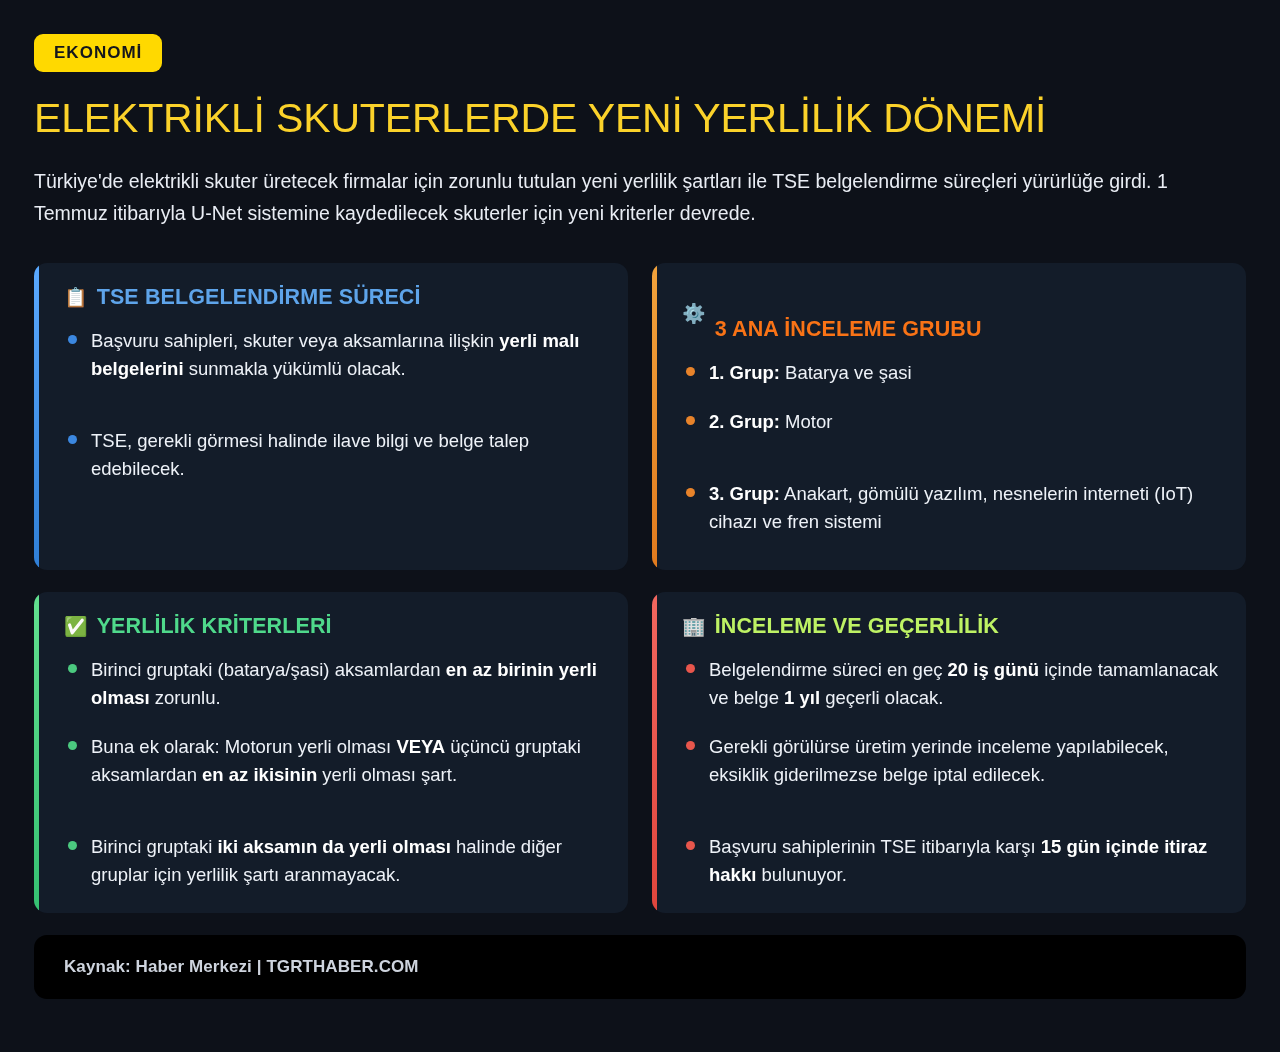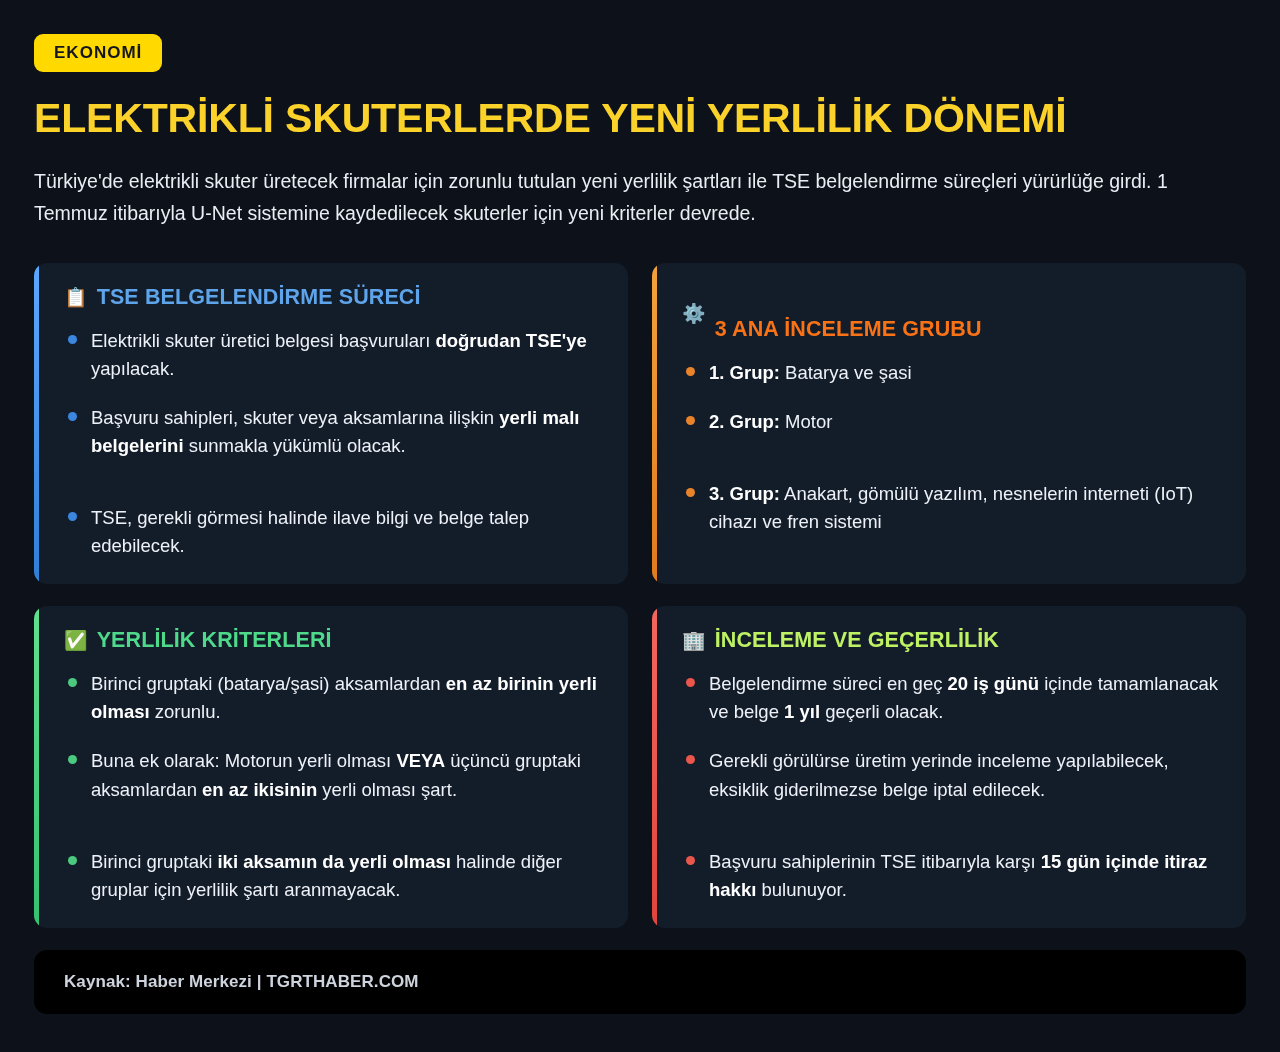--- a/index.html
+++ b/index.html
@@ -32,21 +32,21 @@
     letter-spacing: 0.06em;
     padding: 10px 20px 11px 20px;
     border-radius: 9px;
     line-height: 1;
   }
 
   .headline {
     margin-top: 25px;
     color: #fbd22a;
     font-size: 41px;
-    font-weight: bold;
+    font-weight: normal;
     letter-spacing: -0.004em;
     line-height: 1.06;
     white-space: nowrap;
   }
 
   .standfirst {
     margin-top: 26px;
     color: #e9edf4;
     font-size: 19.5px;
     line-height: 1.62;
@@ -170,24 +170,20 @@
   <div class="card-grid">
       <section class="card c-blue">
         <span class="card-accent"></span>
         <div class="card-header">
           <span class="card-icon">📋</span>
           <h2 class="card-title">TSE BELGELENDİRME SÜRECİ</h2>
         </div>
         <ul class="bullet-list">
           <li class="bullet-item">
             <span class="bullet-dot"></span>
-            <span class="bullet-text"><span>Elektrikli skuter üretici belgesi başvuruları </span><b>doğrudan TSE'ye</b><span> yapılacak.</span></span>
-          </li>
-          <li class="bullet-item">
-            <span class="bullet-dot"></span>
             <span class="bullet-text"><span>Başvuru sahipleri, skuter veya aksamlarına ilişkin </span><b>yerli malı belgelerini</b><span> sunmakla yükümlü olacak.</span></span>
           </li>
           <li class="bullet-item">
             <span class="bullet-dot"></span>
             <span class="bullet-text"><span>TSE, gerekli görmesi halinde ilave bilgi ve belge talep edebilecek.</span></span>
           </li>
         </ul>
       </section>
       <section class="card c-orange">
         <span class="card-accent"></span>

